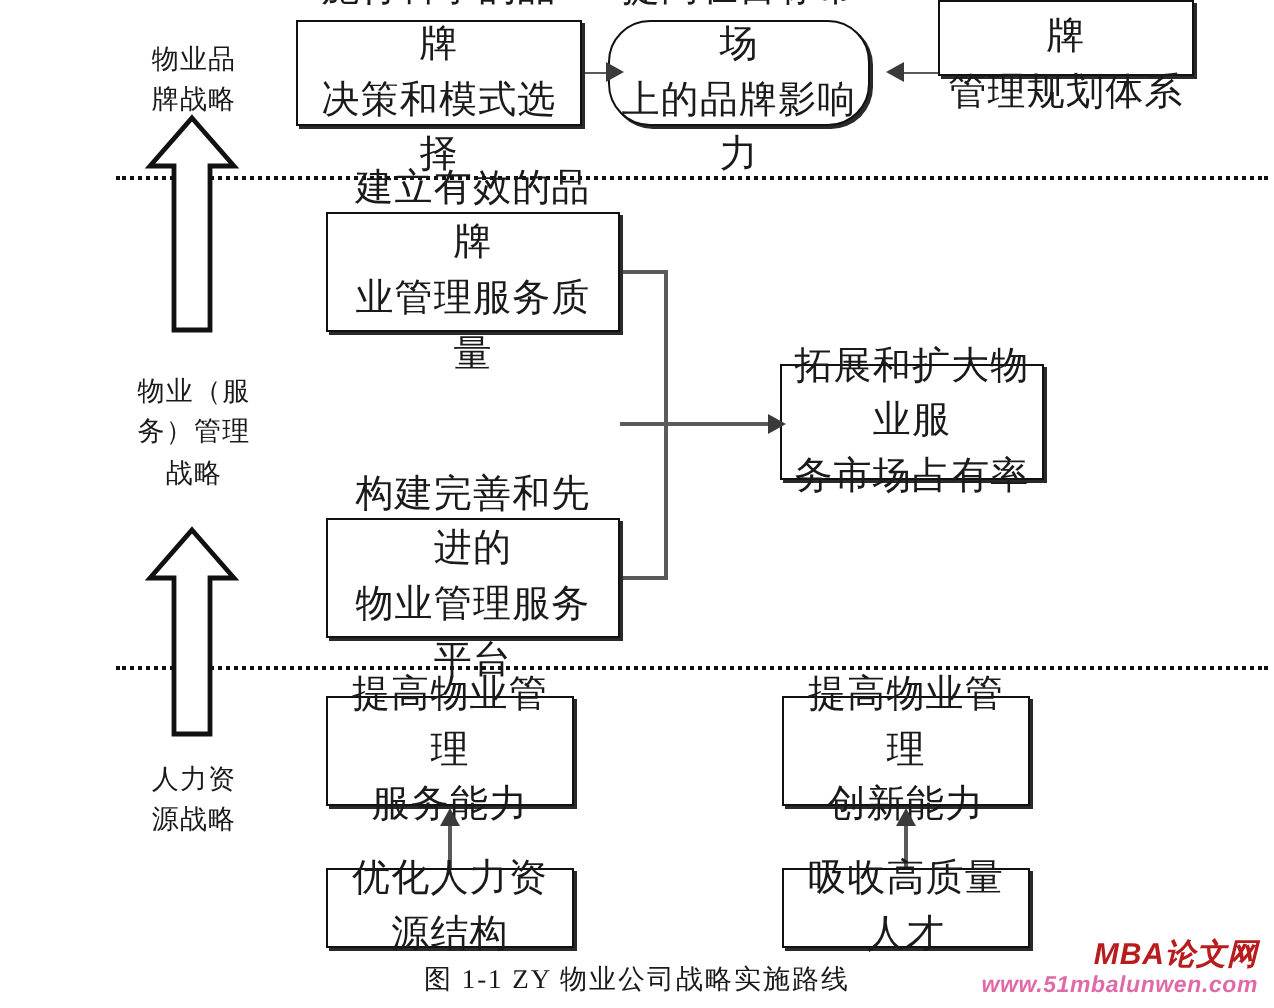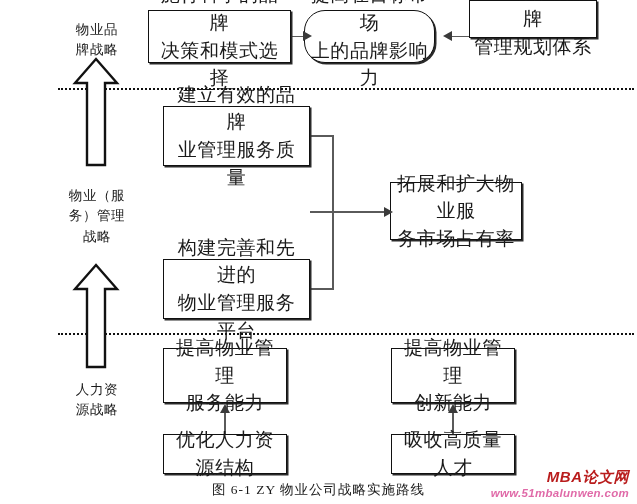--- a/index.html
+++ b/index.html
@@ -220,18 +220,18 @@
 创新能力</span>
   </div>
 
   <div class="ln v" style="left:452px; top:412px; height:22px;"></div>
   <div class="arrow-u" style="left:447.5px; top:404px;"></div>
 
   <div class="node shadowed" style="left:391px; top:434px; width:124px; height:40px;">
     <span class="txt">吸收高质量人才</span>
   </div>
 
-  <div class="caption" style="top:481px;">图 6-1  ZY 物业公司战略实施路线</div>
+  <div class="caption" style="top:481px;">图 1-1  ZY 物业公司战略实施路线</div>
 
   <div class="wm-main">MBA论文网</div>
   <div class="wm-sub">www.51mbalunwen.com</div>
 
 </div>
 
 </body></html>

